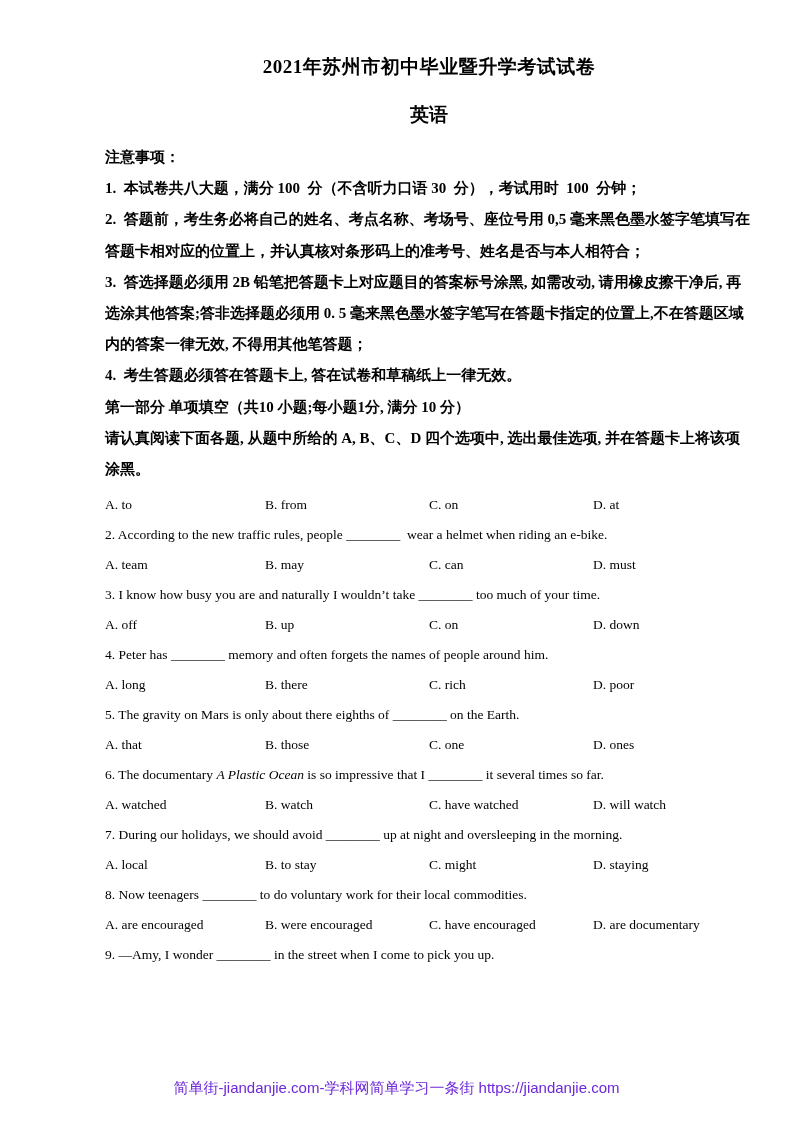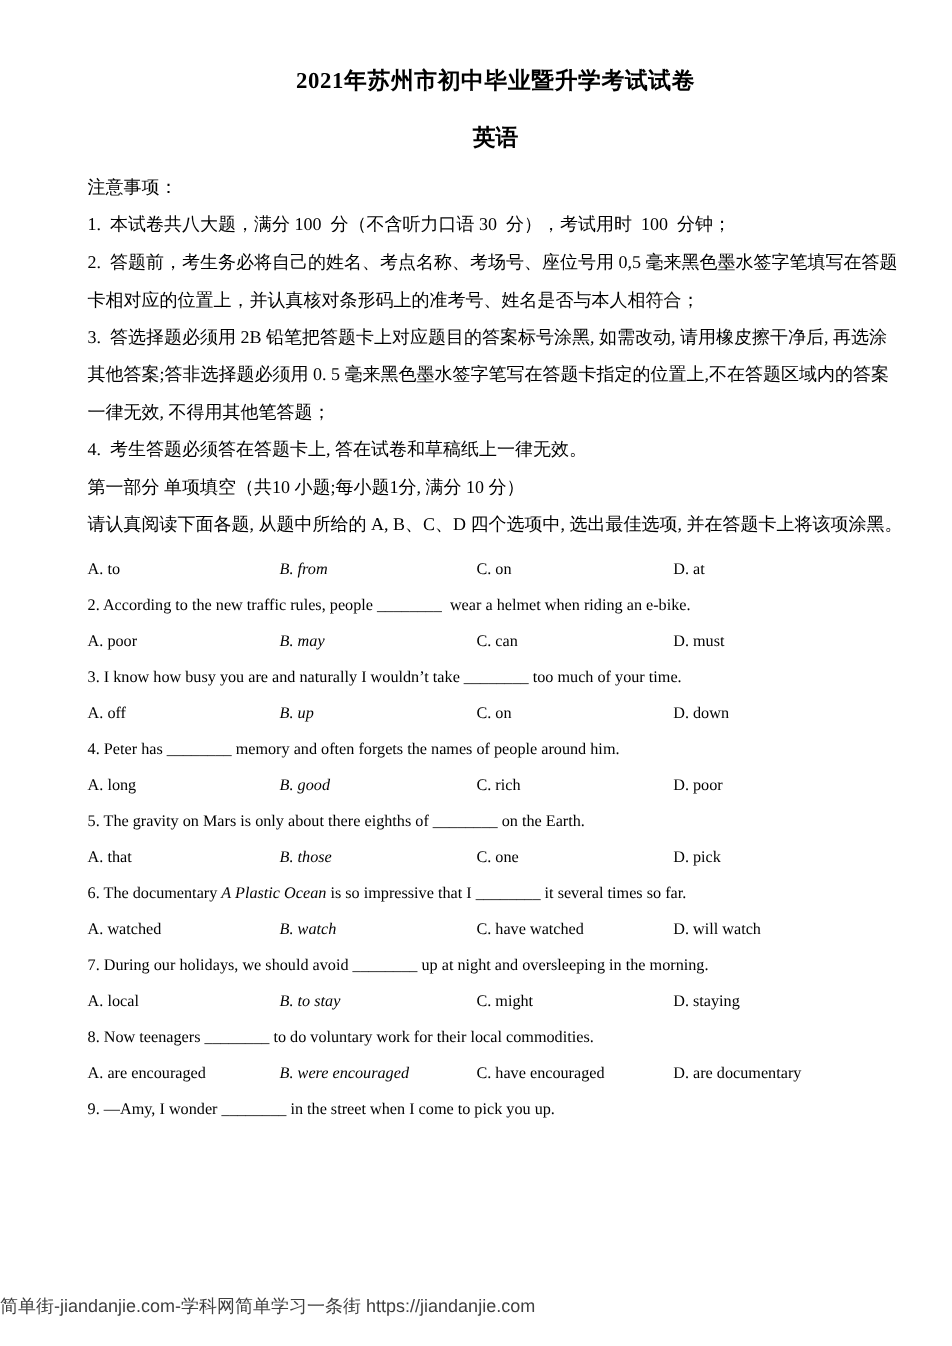--- a/index.html
+++ b/index.html
@@ -6,73 +6,74 @@
   html, body { margin: 0; padding: 0; }
   body {
     width: 793px;
     height: 1122px;
     background: #ffffff;
     color: #000000;
     font-family: "Liberation Serif", "DejaVu Serif", serif;
     position: relative;
     overflow: hidden;
   }
-  .page { padding: 54px 40px 0 73px; }
+  .page { padding: 54px 40px 0 73px; margin-left: 32px; }
 
   .title {
     font-size: 19px;
     font-weight: 700;
     text-align: center;
     margin: 0 0 22px 0;
     letter-spacing: 0.5px;
   }
   .subject {
     font-size: 19px;
     font-weight: 700;
     text-align: center;
     margin: 0 0 14px 0;
   }
 
   .notice p,
   .section-heading,
   .section-instructions {
     margin: 0;
     font-size: 15px;
-    font-weight: 400;
+    font-weight: 700;
     line-height: 2.08;
     white-space: pre-wrap;
   }
 
   .questions { margin-top: 10px; }
   .qtext {
     margin: 0 0 11px 0;
     font-size: 13.5px;
     line-height: 19px;
     white-space: pre-wrap;
   }
   .qtext i { }
   .opts {
     display: flex;
     margin: 0 0 11px 0;
     font-size: 13.5px;
     line-height: 19px;
   }
   .opt { display: block; }
   .oa { width: 160px; }
-  .ob { width: 164px; font-style: italic; }
+  .ob { width: 164px; }
   .oc { width: 164px; }
   .od { flex: 1; }
 
   .footer {
     position: absolute;
     left: 0;
     right: 0;
     bottom: 24px;
+    text-align: center;
     font-size: 15px;
-    color: #404040;
+    color: #6d28d9;
     font-family: "Liberation Sans", sans-serif;
   }
 </style>
 </head>
 <body>
 
 <div class="page">
 
   <h1 class="title">2021年苏州市初中毕业暨升学考试试卷</h1>
   <h2 class="subject">英语</h2>
@@ -95,54 +96,54 @@
         <span class="opt oa">A. to</span>
         <span class="opt ob">B. from</span>
         <span class="opt oc">C. on</span>
         <span class="opt od">D. at</span>
       </div>
     </div>
 
     <div class="q">
       <p class="qtext">2. According to the new traffic rules, people ________  wear a helmet when riding an e-bike.</p>
       <div class="opts">
-        <span class="opt oa">A. poor</span>
+        <span class="opt oa">A. team</span>
         <span class="opt ob">B. may</span>
         <span class="opt oc">C. can</span>
         <span class="opt od">D. must</span>
       </div>
     </div>
 
     <div class="q">
       <p class="qtext">3. I know how busy you are and naturally I wouldn’t take ________ too much of your time.</p>
       <div class="opts">
         <span class="opt oa">A. off</span>
         <span class="opt ob">B. up</span>
         <span class="opt oc">C. on</span>
         <span class="opt od">D. down</span>
       </div>
     </div>
 
     <div class="q">
       <p class="qtext">4. Peter has ________ memory and often forgets the names of people around him.</p>
       <div class="opts">
         <span class="opt oa">A. long</span>
-        <span class="opt ob">B. good</span>
+        <span class="opt ob">B. there</span>
         <span class="opt oc">C. rich</span>
         <span class="opt od">D. poor</span>
       </div>
     </div>
 
     <div class="q">
       <p class="qtext">5. The gravity on Mars is only about there eighths of ________ on the Earth.</p>
       <div class="opts">
         <span class="opt oa">A. that</span>
         <span class="opt ob">B. those</span>
         <span class="opt oc">C. one</span>
-        <span class="opt od">D. pick</span>
+        <span class="opt od">D. ones</span>
       </div>
     </div>
 
     <div class="q">
       <p class="qtext"><span>6. The documentary </span><i>A Plastic Ocean</i><span> is so impressive that I ________ it several times so far.</span></p>
       <div class="opts">
         <span class="opt oa">A. watched</span>
         <span class="opt ob">B. watch</span>
         <span class="opt oc">C. have watched</span>
         <span class="opt od">D. will watch</span>

